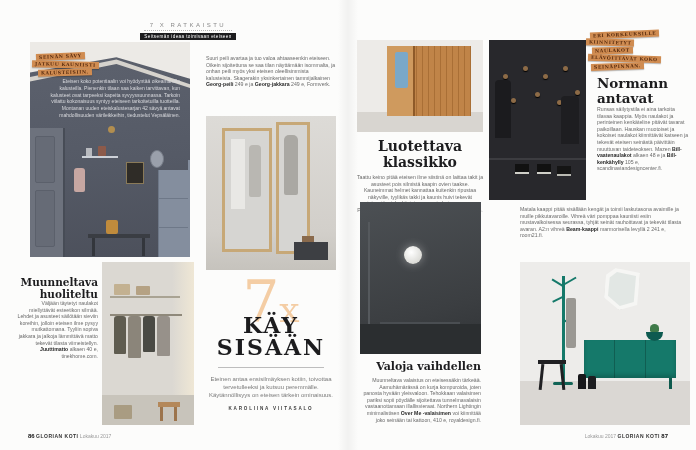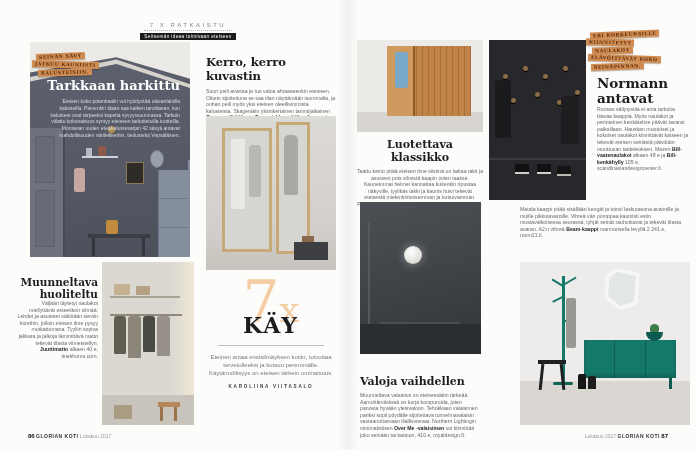--- a/index.html
+++ b/index.html
@@ -63,22 +63,22 @@
   .lead{font-size:6px;line-height:8px;color:#7a7a7a;}
   .byline{font-size:4.6px;letter-spacing:1.8px;color:#3c3c3c;font-weight:bold;margin-top:7px;}
   
   .sec{position:absolute;}
   .sec-kerro{left:206px;top:55px;width:130px;}
   .sec-kerro h2{font-size:11.5px;margin-bottom:5px;}
   .sec-huoleton{left:16px;top:276px;width:82px;text-align:right;}
   .sec-huoleton h2{font-size:10.5px;line-height:12px;}
   .sec-huoleton .bodytext{margin-top:5px;}
   .sec-luotettava{left:357px;top:138px;width:126px;text-align:center;}
-  .sec-luotettava h2{font-size:11px;margin-bottom:4px;}
-  .sec-valoja{left:360px;top:375px;width:121px;text-align:left;}
+  .sec-luotettava h2{font-size:14px;margin-bottom:4px;}
+  .sec-valoja{left:360px;top:360px;width:121px;text-align:right;}
   .sec-valoja h2{font-size:11px;margin-bottom:4px;}
   .sec-enempi{left:597px;top:76px;width:92px;}
   .sec-enempi h2{font-size:13.5px;line-height:15px;}
   .sec-enempi .bodytext{margin-top:6px;}
   .sec-varipilkku{left:520px;top:206px;width:168px;}
   .sec-varipilkku h2{font-size:11.5px;margin-bottom:4px;}
   
   .main-article{position:absolute;right:10px;top:36px;left:12px;text-align:right;z-index:3;}
   .main-article h2{color:#fff;font-size:13px;margin-bottom:5px;}
   .main-article p{font-size:5px;line-height:6.8px;color:#d9dade;margin:0;}
@@ -122,33 +122,31 @@
       
       
       
     </div>
     <div class="abs" style="left:58px;top:192px;width:62px;height:4px;background:#3a3d43;"></div>
     <div class="abs" style="left:62px;top:196px;width:3px;height:18px;background:#33363c;"></div>
     <div class="abs" style="left:112px;top:196px;width:3px;height:18px;background:#33363c;"></div>
     <div class="abs" style="left:76px;top:178px;width:12px;height:14px;background:#c08b3c;border-radius:2px;"></div>
 
     <div class="main-article">
-      <h2 class="h-serif">Tarkkaan harkittu</h2>
       <p>Eteisen koko potentiaalin voi hyödyntää oikeanlaisilla kalusteilla. Pienenkin tilaan saa kaiken tarvittavan, kun kalusteet ovat tarpeeksi kapeita syvyyssuunnassa. Tarkoin viilattu kokonaisuus syntyy eteiseen tarkoitetuilla tuotteilla. Montanan uuden eteiskalustesarjan 42 sävyä antavat mahdollisuuden värileikkeihin, tiedustelut Vepsäläinen.</p>
     </div>
   </div>
 
   <div class="sticker" style="left:36px;top:53px;">
     <span class="tape r-a">SEINÄN SÄVY</span>
     <span class="tape r-b">JATKUU KAUNIISTI</span>
     <span class="tape r-c">KALUSTEISIIN.</span>
   </div>
 
   <div class="sec sec-kerro">
-    <h2 class="h-serif">Kerro, kerro kuvastin</h2>
     <p class="bodytext" style="margin:0;"><span>Suuri peili avartaa ja tuo valoa ahtaaseenkin eteiseen. Oikein sijoitettuna se saa tilan näyttämään isommalta, ja onhan peili myös yksi eteisen oleellisimmista kalusteista. Skagerakin yksinkertainen tammijalkainen </span><b>Georg-peili</b><span> 249 e ja </span><b>Georg-jakkara</b><span> 249 e, Formverk.</span></p>
   </div>
 
   <div class="photo photo-mirror">
     <div class="abs mirror-frame" style="left:16px;top:12px;width:44px;height:118px;">
       <div class="abs" style="left:6px;top:8px;width:14px;height:70px;background:#e9e8e5;"></div>
       <div class="abs" style="left:24px;top:14px;width:12px;height:52px;background:#b9b7b2;border-radius:4px 4px 2px 2px;"></div>
     </div>
     <div class="abs mirror-frame" style="left:70px;top:6px;width:28px;height:126px;">
       <div class="abs" style="left:5px;top:10px;width:14px;height:60px;background:#aaa8a3;border-radius:5px 5px 2px 2px;"></div>
@@ -175,20 +173,21 @@
     <div class="abs" style="left:0;bottom:0;width:92px;height:30px;background:#c8c4bb;"></div>
     <div class="abs" style="left:56px;bottom:18px;width:22px;height:5px;background:#b4885a;"></div>
     <div class="abs" style="left:58px;bottom:4px;width:3px;height:14px;background:#9c744c;"></div>
     <div class="abs" style="left:72px;bottom:4px;width:3px;height:14px;background:#9c744c;"></div>
     <div class="abs" style="left:12px;bottom:6px;width:18px;height:14px;background:#a99c82;border-radius:1px;"></div>
   </div>
 
   <div class="intro">
     <div class="bignum"><span class="n7">7</span><span class="nx">x</span></div>
     <div class="introtitle" style="margin-top:-14px;">KÄY</div>
+    <div class="introtitle">SISÄÄN</div>
     <div class="intro-rule"></div>
     <div class="lead">Eteinen antaa ensisilmäyksen kotiin, toivottaa tervetulleeksi ja kutsuu peremmälle. Käytännöllisyys on eteisen tärkein ominaisuus.</div>
     <div class="byline">KAROLIINA VIITASALO</div>
   </div>
 
   <div class="photo photo-wardrobe">
     <div class="abs" style="left:0;bottom:0;width:126px;height:20px;background:#d8d5d0;"></div>
     <div class="abs slats" style="left:30px;top:6px;width:84px;height:70px;"></div>
     <div class="abs" style="left:30px;top:6px;width:26px;height:70px;background:#cf9a5e;border-right:2px solid #8e5a28;"></div>
     <div class="abs" style="left:38px;top:12px;width:13px;height:36px;background:#7aa8c8;border-radius:2px;"></div>

